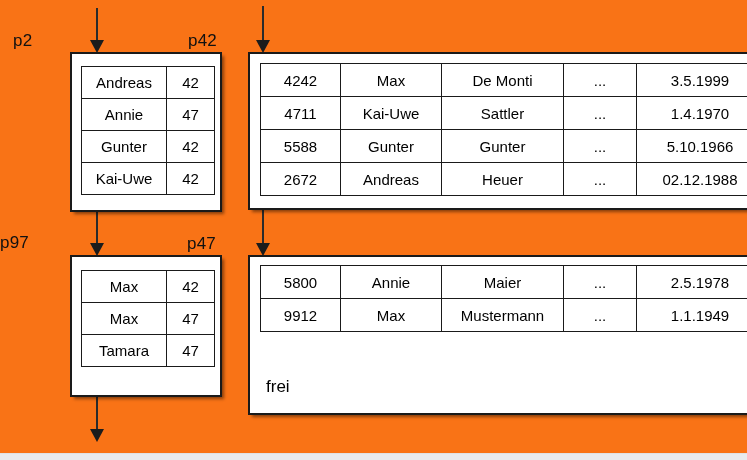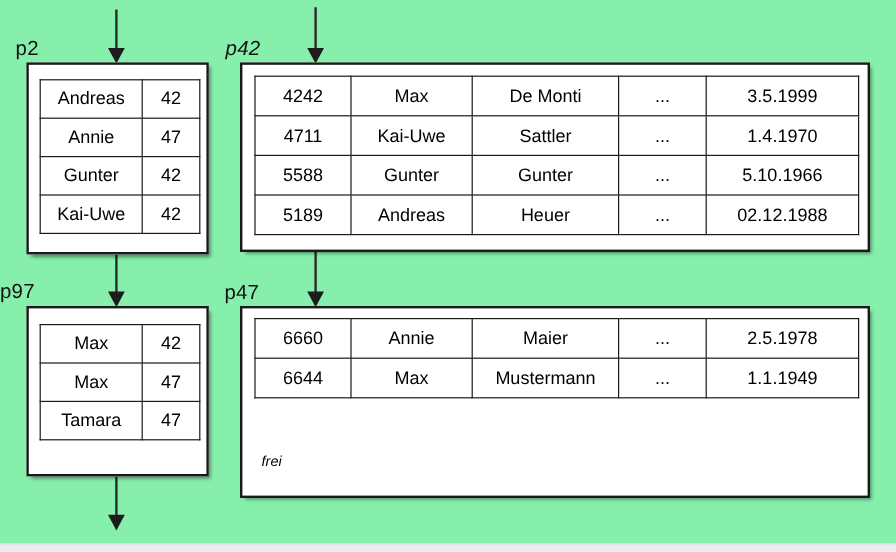--- a/index.html
+++ b/index.html
@@ -5,39 +5,40 @@
   html, body { margin: 0; padding: 0; }
   body {
     width: 747px; height: 460px;
     font-family: "Liberation Sans", sans-serif;
     background: #f7f8f9;
     overflow: hidden;
   }
   .canvas {
     position: relative;
     width: 747px; height: 460px;
-    background: #86efac;
+    background: #f97316;
   }
   .arrow-layer {
     position: absolute; left: 0; top: 0;
     width: 747px; height: 460px;
     pointer-events: none;
   }
   .page-label {
     position: absolute;
     font-size: 17px;
     color: #111;
     letter-spacing: 0.2px;
   }
   .page-box {
     position: absolute;
     background: #ffffff;
     border: 2px solid #1a1a1a;
     box-shadow: 3px 3px 3px -1px rgba(0,0,0,0.45);
     box-sizing: border-box;
+    margin-left: 48px;
   }
   table.page-table {
     position: absolute;
     border-collapse: collapse;
     table-layout: fixed;
     background: #ffffff;
   }
   table.page-table td {
     border: 1.5px solid #1a1a1a;
     text-align: center;
@@ -64,29 +65,28 @@
   #box-p47 { left: 200px; top: 255px; width: 525px; height: 160px; }
   #table-p42 { left: 10px; top: 9px; width: 503px; }
   #table-p47 { left: 10px; top: 8px; width: 503px; }
   .data-table col.c-id    { width: 80px;  }
   .data-table col.c-first { width: 101px; }
   .data-table col.c-last  { width: 122px; }
   .data-table col.c-dots  { width: 73px;  }
   .data-table col.c-date  { width: 127px; }
 
   #label-p2  { left: 13px;  top: 31px;  }
-  #label-p42 { left: 188px; top: 31px; font-style: italic;  }
+  #label-p42 { left: 188px; top: 31px;  }
   #label-p97 { left: 0;  top: 233px; }
   #label-p47 { left: 187px; top: 234px; }
 
   .free-label {
     position: absolute;
     left: 16px; top: 120px;
-    font-size: 12px;
-    font-style: italic;
+    font-size: 17px;
     color: #000;
   }
   .bottom-strip {
     position: absolute;
     left: 0; top: 453px;
     width: 747px; height: 7px;
     background: #e9ebee;
     border-top: 1px solid #dfe2e6;
   }
 </style>
@@ -175,21 +175,21 @@
         <td>1.4.1970</td>
       </tr>
       <tr>
         <td>5588</td>
         <td>Gunter</td>
         <td>Gunter</td>
         <td>...</td>
         <td>5.10.1966</td>
       </tr>
       <tr>
-        <td>5189</td>
+        <td>2672</td>
         <td>Andreas</td>
         <td>Heuer</td>
         <td>...</td>
         <td>02.12.1988</td>
       </tr>
     </tbody>
       </table>
   </div>
 
   <div class="page-box" id="box-p97">
@@ -219,28 +219,28 @@
     <table class="page-table data-table" id="table-p47">
       <colgroup>
           <col class="c-id">
           <col class="c-first">
           <col class="c-last">
           <col class="c-dots">
           <col class="c-date">
         </colgroup>
       <tbody>
           <tr>
-        <td>6660</td>
+        <td>5800</td>
         <td>Annie</td>
         <td>Maier</td>
         <td>...</td>
         <td>2.5.1978</td>
       </tr>
       <tr>
-        <td>6644</td>
+        <td>9912</td>
         <td>Max</td>
         <td>Mustermann</td>
         <td>...</td>
         <td>1.1.1949</td>
       </tr>
     </tbody>
       </table>
     <div class="free-label">frei</div>
   </div>
 

